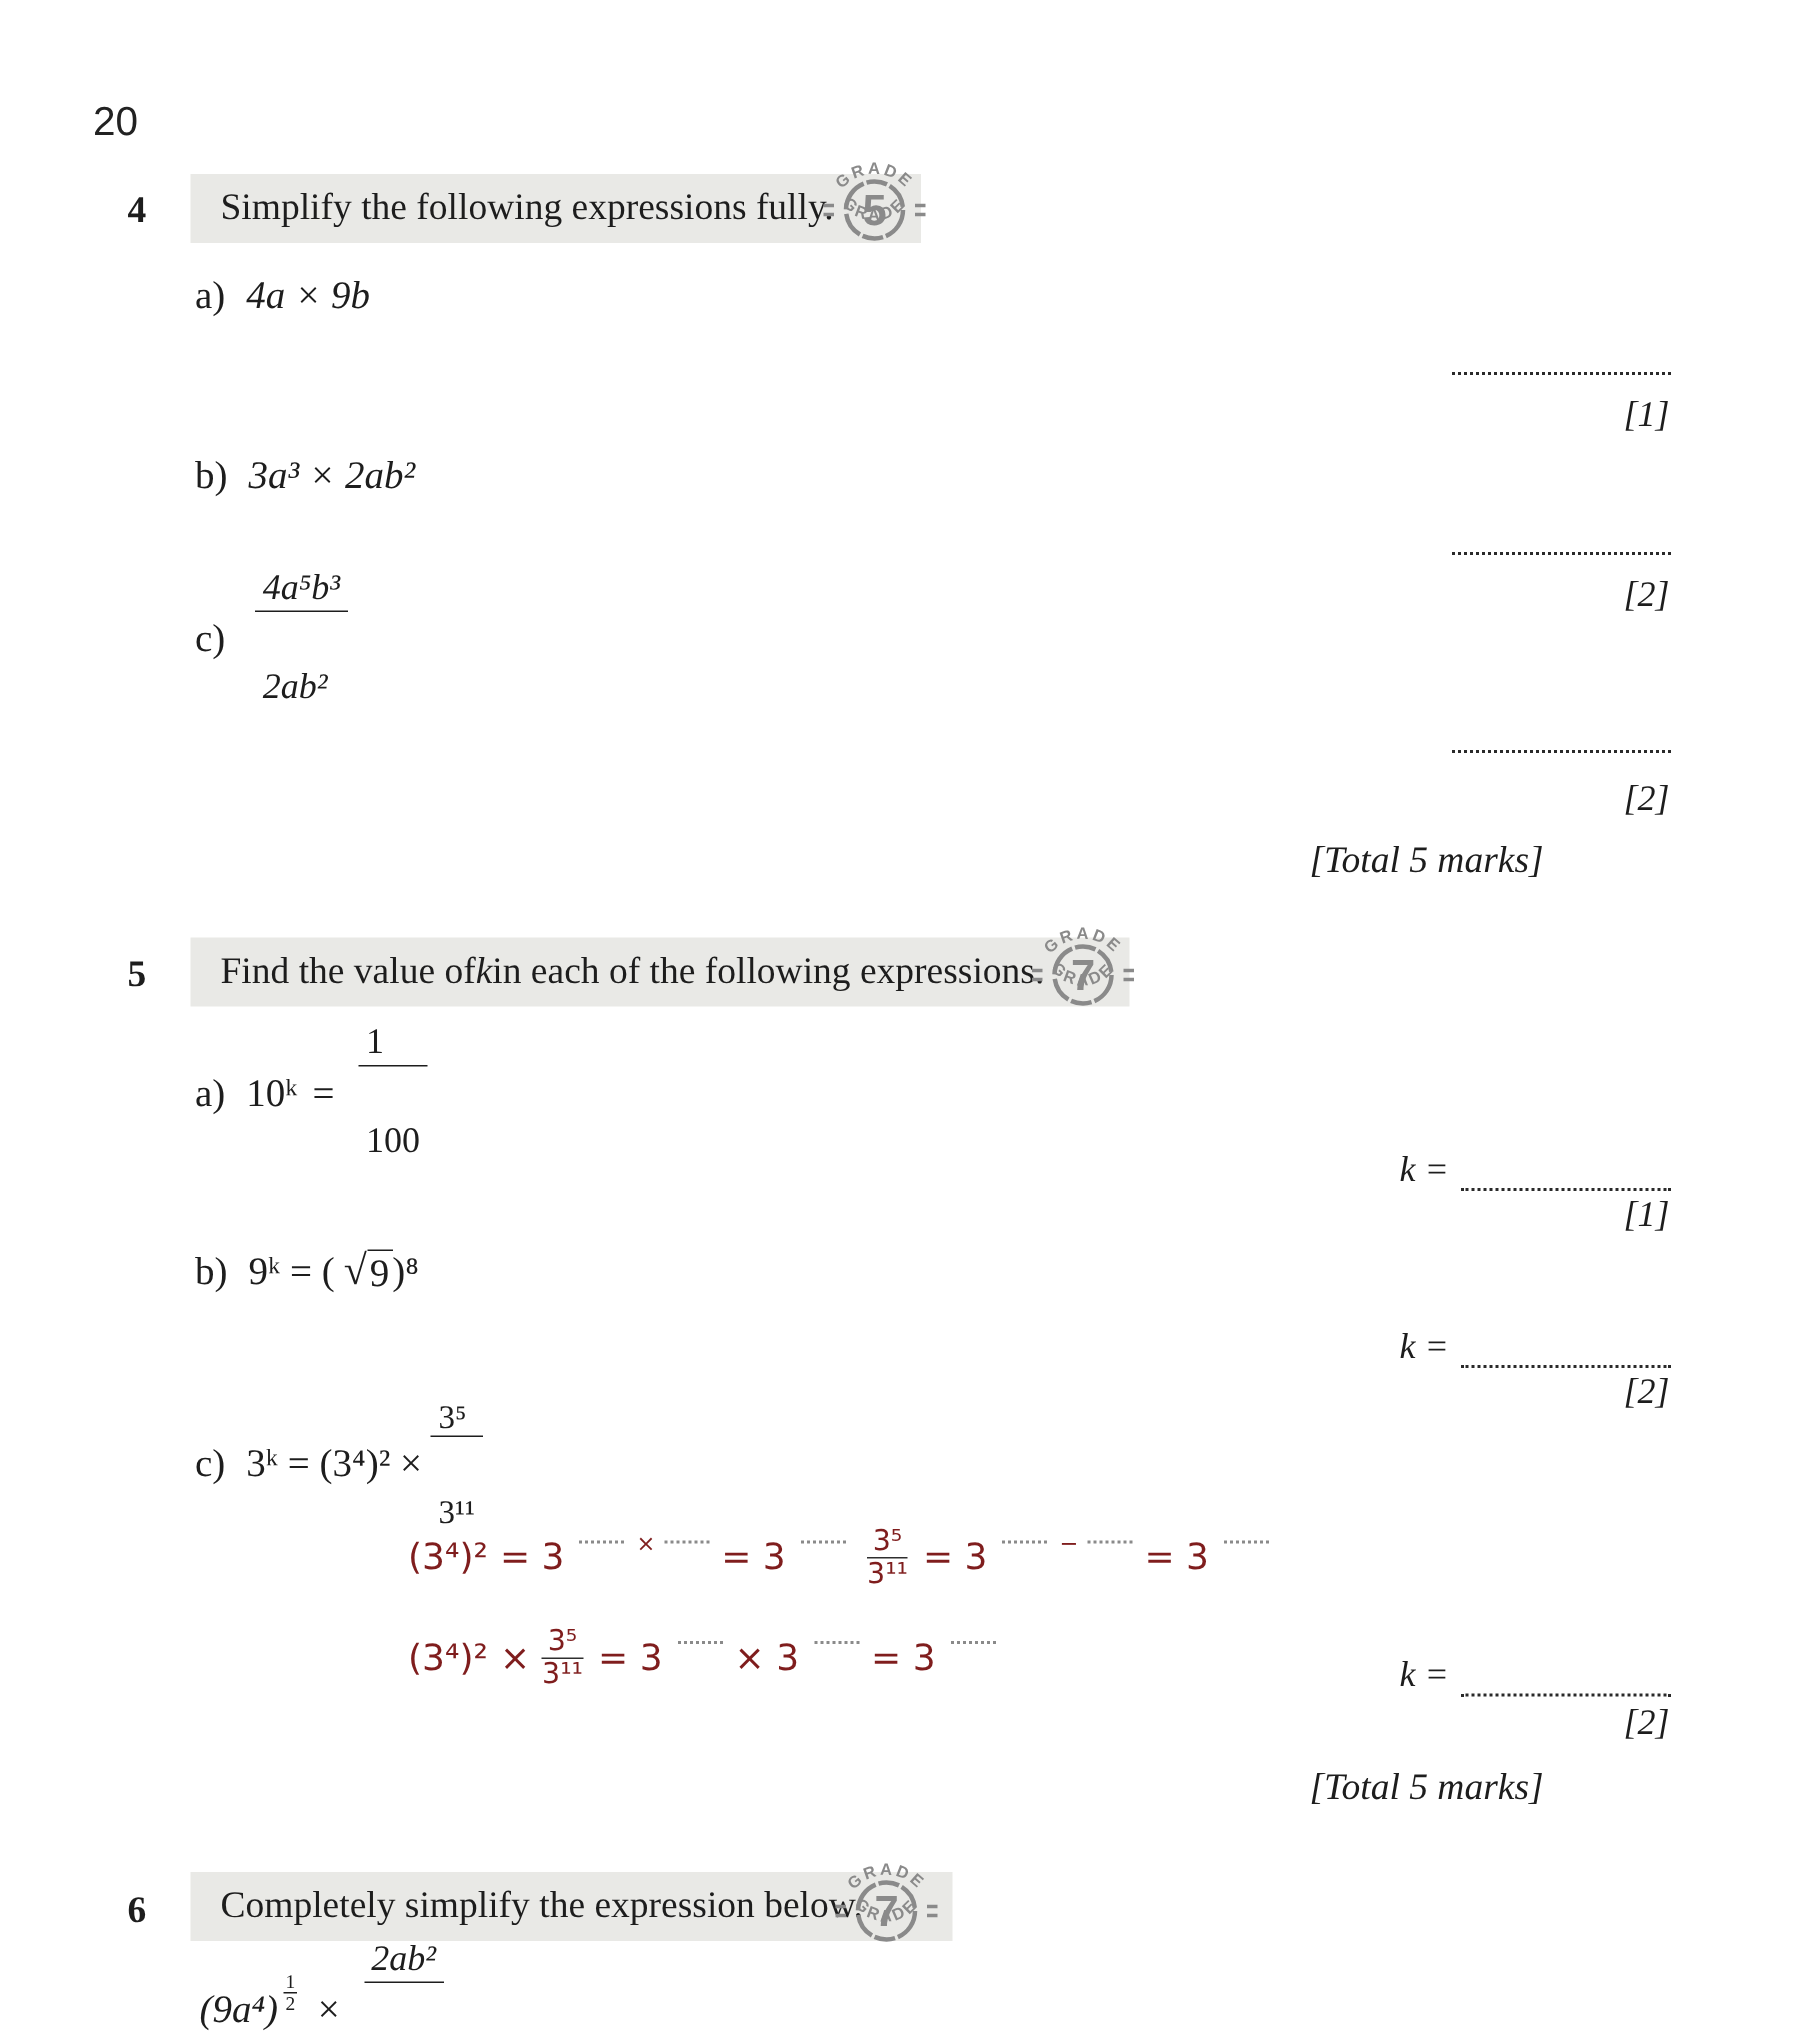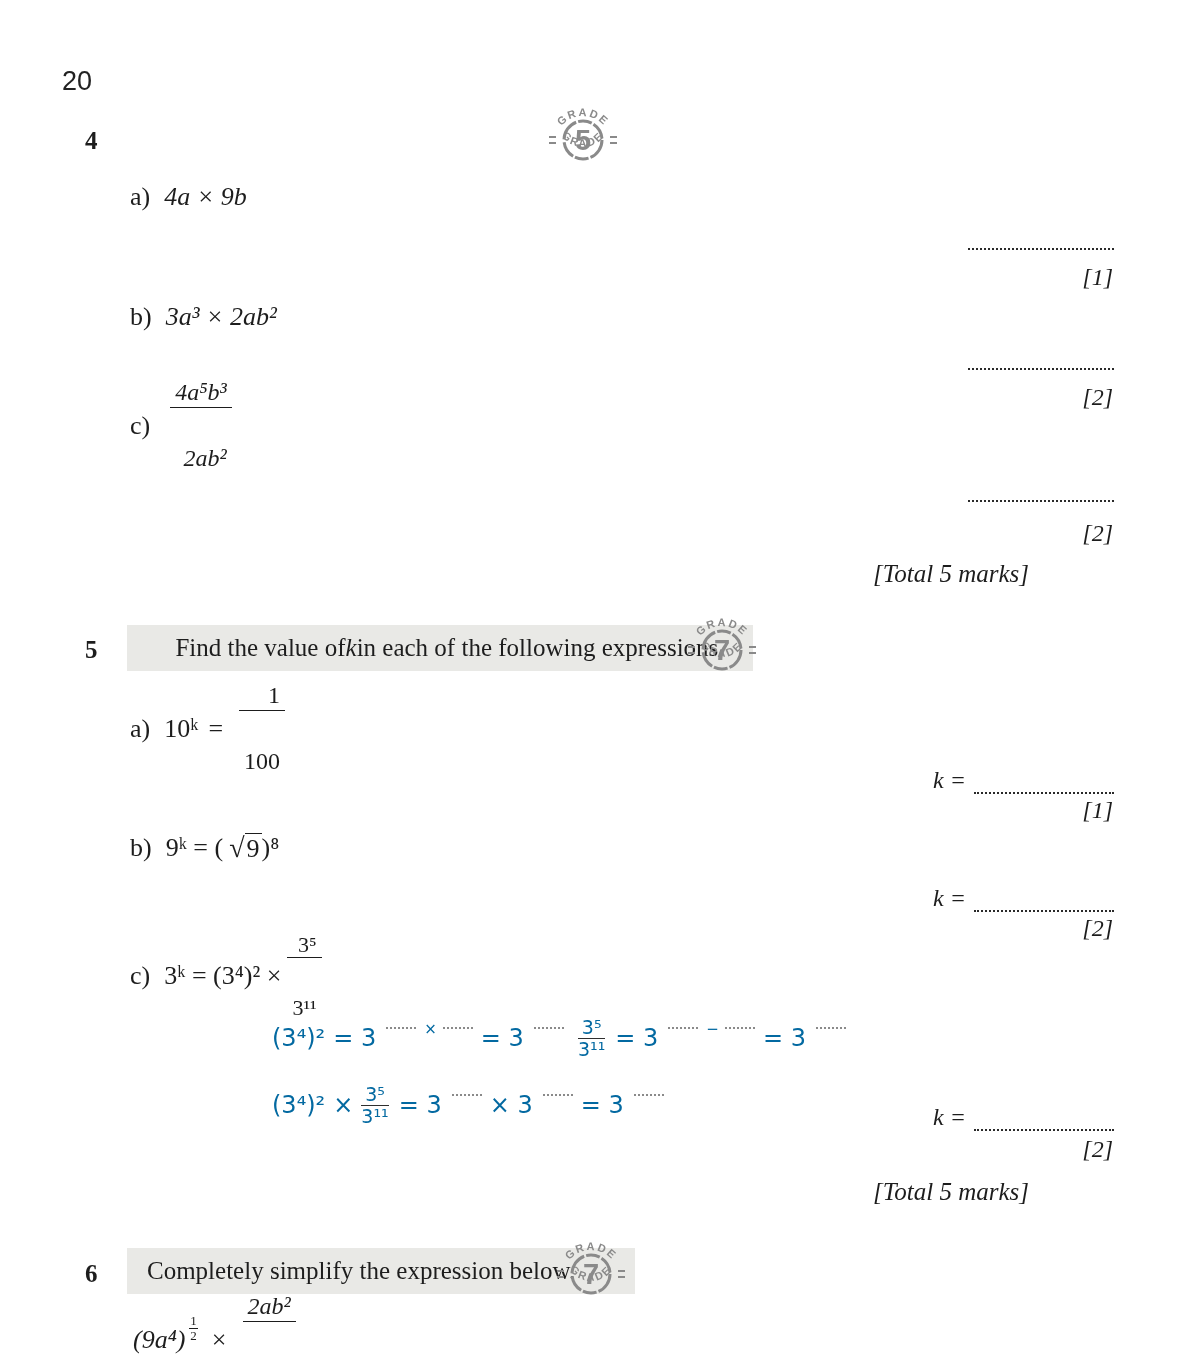--- a/index.html
+++ b/index.html
@@ -5,58 +5,61 @@
   * { margin:0; padding:0; box-sizing:border-box; }
   body { background:#ffffff; }
   .page {
     position:relative; width:1200px; height:1358px; background:#ffffff;
     font-family:"Liberation Serif","DejaVu Serif",serif; color:#1d1d1d; overflow:hidden;margin-top:36px;
   }
   .page-num { position:absolute; left:62px; top:30px; font-family:"Liberation Sans","DejaVu Sans",sans-serif; font-size:27px; color:#222; }
   .qnum { position:absolute; left:85px; font-weight:bold; font-size:25px; }
   .bar { position:absolute; background:#e9e9e6; height:46px; display:flex; align-items:center; padding-left:20px; font-size:25px; }
   #bar4 { left:127px; top:80px;  width:487px; }
-  #bar5 { left:127px; top:589px; width:626px;justify-content:center; }
+  #bar5 { left:127px; top:589px; width:626px; }
   #bar6 { left:127px; top:1212px; width:508px; }
   .it { font-style:italic; }
   .row { position:absolute; display:flex; align-items:center; font-size:26px; }
   .lbl { margin-right:14px; }
   .mx { margin:0 10px; }
-  .frac { display:inline-flex; flex-direction:column; text-align:right; font-size:24px; line-height:1.15; margin:0 6px;gap:37px; }
+  .frac { display:inline-flex; flex-direction:column; text-align:left; font-size:24px; line-height:1.15; margin:0 6px;gap:37px; }
   .frac .fnum { padding:0 5px; border-bottom:1.7px solid #1d1d1d; }
   .frac .fden { padding:0 5px; }
   .frac.small { font-size:22px; }
   .ansline { position:absolute; left:968px; width:146px; height:16px; border-bottom:2.5px dotted #2a2a2a; }
   .marks { position:absolute; right:87px; width:100px; text-align:right; font-style:italic; font-size:24px; }
   .total { position:absolute; right:87px; width:240px; font-style:italic; font-size:25px; }
   .kline { position:absolute; left:933px; display:flex; align-items:flex-end; font-size:24px; }
   .kline .klabel { font-style:italic; margin-right:8px; }
   .kline .dots { display:inline-block; width:140px; height:20px; border-bottom:2.5px dotted #2a2a2a; }
   .sqrt { font-size:28px; margin-left:6px; }
   .rad { border-top:1.8px solid #1d1d1d; padding:0 2px; }
   .supfrac { display:inline-flex; flex-direction:column; text-align:center; font-size:13px; line-height:1.05; transform:translateY(-12px); margin:0 4px; }
   .supfrac .fnum { border-bottom:1.2px solid #1d1d1d; padding:0 1px; }
   
-  .hwrow { position:absolute; display:flex; align-items:center; font-family:"DejaVu Sans","Liberation Sans",sans-serif; font-size:24px; color:#0369a1; }
+  .hwrow { position:absolute; display:flex; align-items:center; font-family:"DejaVu Sans","Liberation Sans",sans-serif; font-size:24px; color:#7f1d1d; }
   .hw { margin-right:8px; }
   .hwfrac { display:inline-flex; flex-direction:column; text-align:center; font-size:19px; line-height:1.1; margin-right:10px; font-family:"DejaVu Sans",sans-serif; }
   .hwfrac .fnum { border-bottom:1.7px solid #2e2e2e; padding:0 3px; }
   .wblank { display:inline-block; width:30px; height:2px; border-bottom:2px dotted #8a8a8a; margin:0 8px 0 2px; transform:translateY(-10px); }
   .wop { font-size:15px; transform:translateY(-9px); margin-right:4px; }
   .stamp { position:absolute; }
   .stamp text { font-family:"Liberation Sans","DejaVu Sans",sans-serif; fill:#8a8a8a; font-weight:bold; }
 </style>
 </head>
 <body>
 
 <div class="page">
 
   <div class="page-num">20</div>
 
   <div class="qnum" style="top:91px;">4</div>
+  <div class="bar" id="bar4">
+    <span>Simplify the following expressions fully.</span>
+  </div>
   <svg class="stamp" style="left:548px; top:69px;" width="70" height="70" viewBox="0 0 70 70">
     <circle cx="35" cy="35" r="19" fill="none" stroke="#8a8a8a" stroke-width="3" stroke-dasharray="22 2 14 2 17 3"></circle>
     <path d="M1,32 h7 M1,38 h7 M62,32 h7 M62,38 h7" stroke="#8a8a8a" stroke-width="2.2" fill="none"></path>
     <path id="arcT4" d="M 7,39 A 28,28 0 0 1 63,39" fill="none"></path>
     <path id="arcB4" d="M 12,28 A 26,26 0 0 0 58,28" fill="none"></path>
     <text font-size="11" letter-spacing="2"><textPath href="#arcT4" startOffset="50%" text-anchor="middle">GRADE</textPath></text>
     <text font-size="11" letter-spacing="2"><textPath href="#arcB4" startOffset="50%" text-anchor="middle">GRADE</textPath></text>
     <text x="35" y="45" text-anchor="middle" font-size="29">5</text>
   </svg>
 

